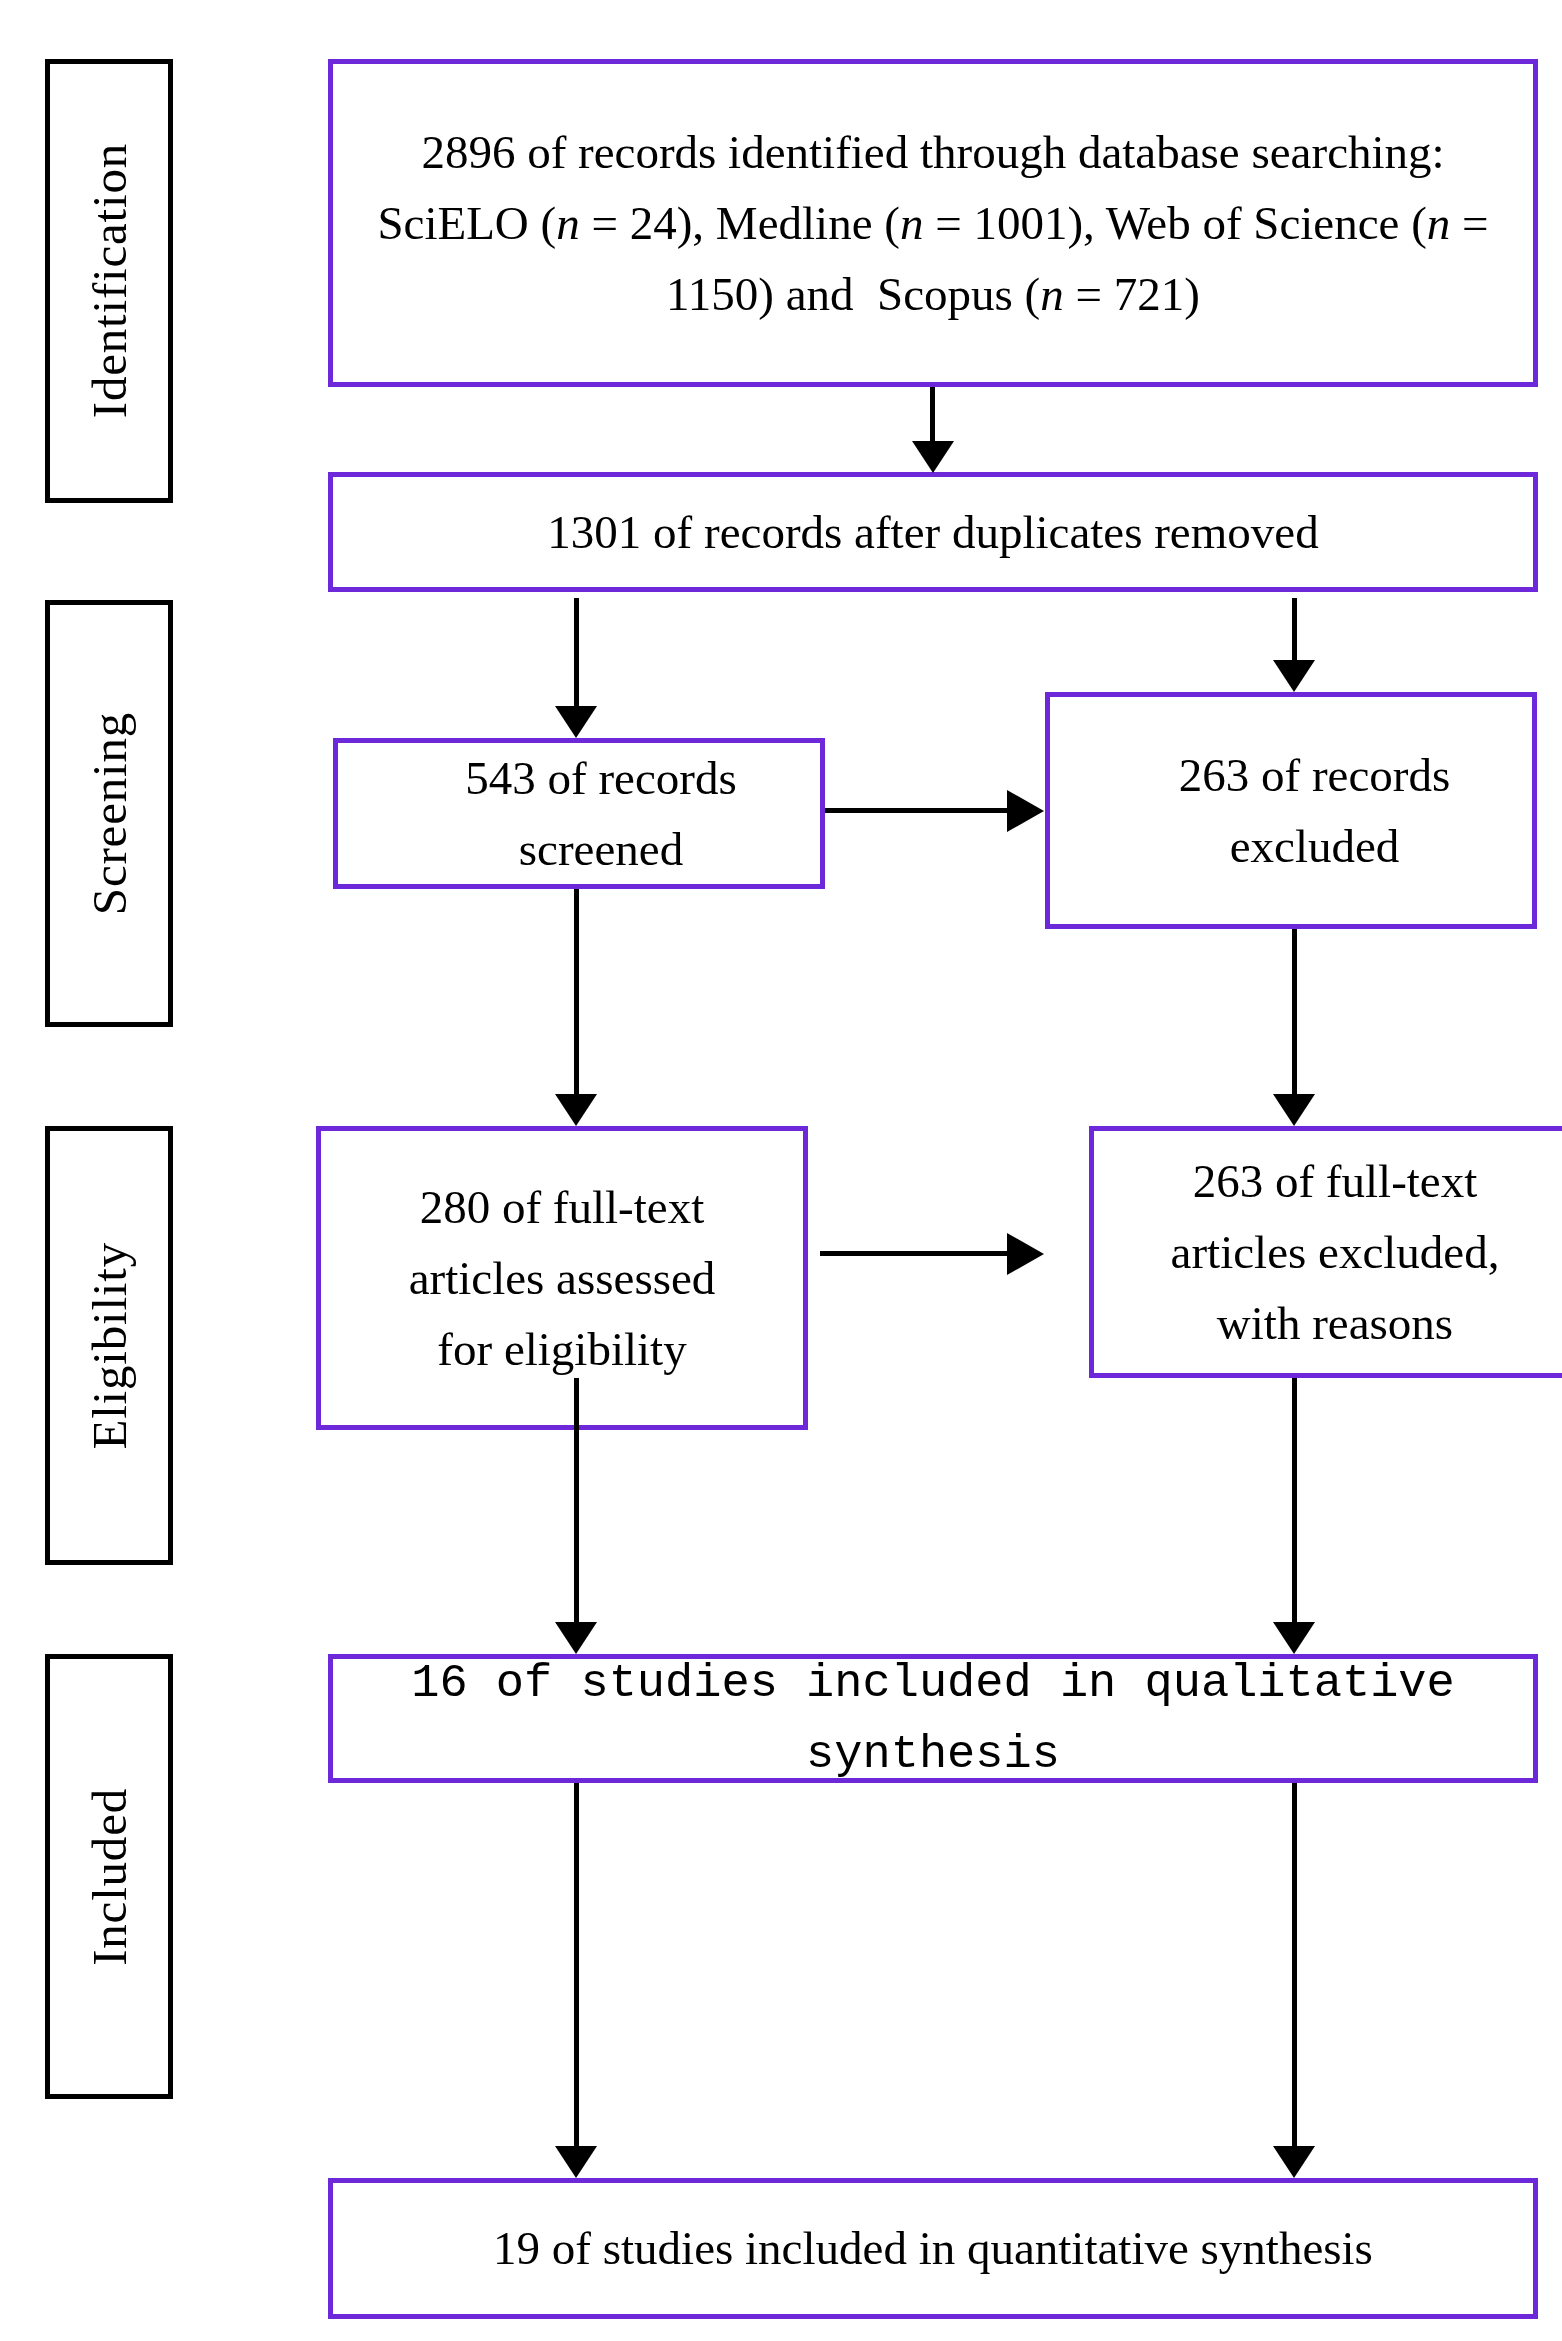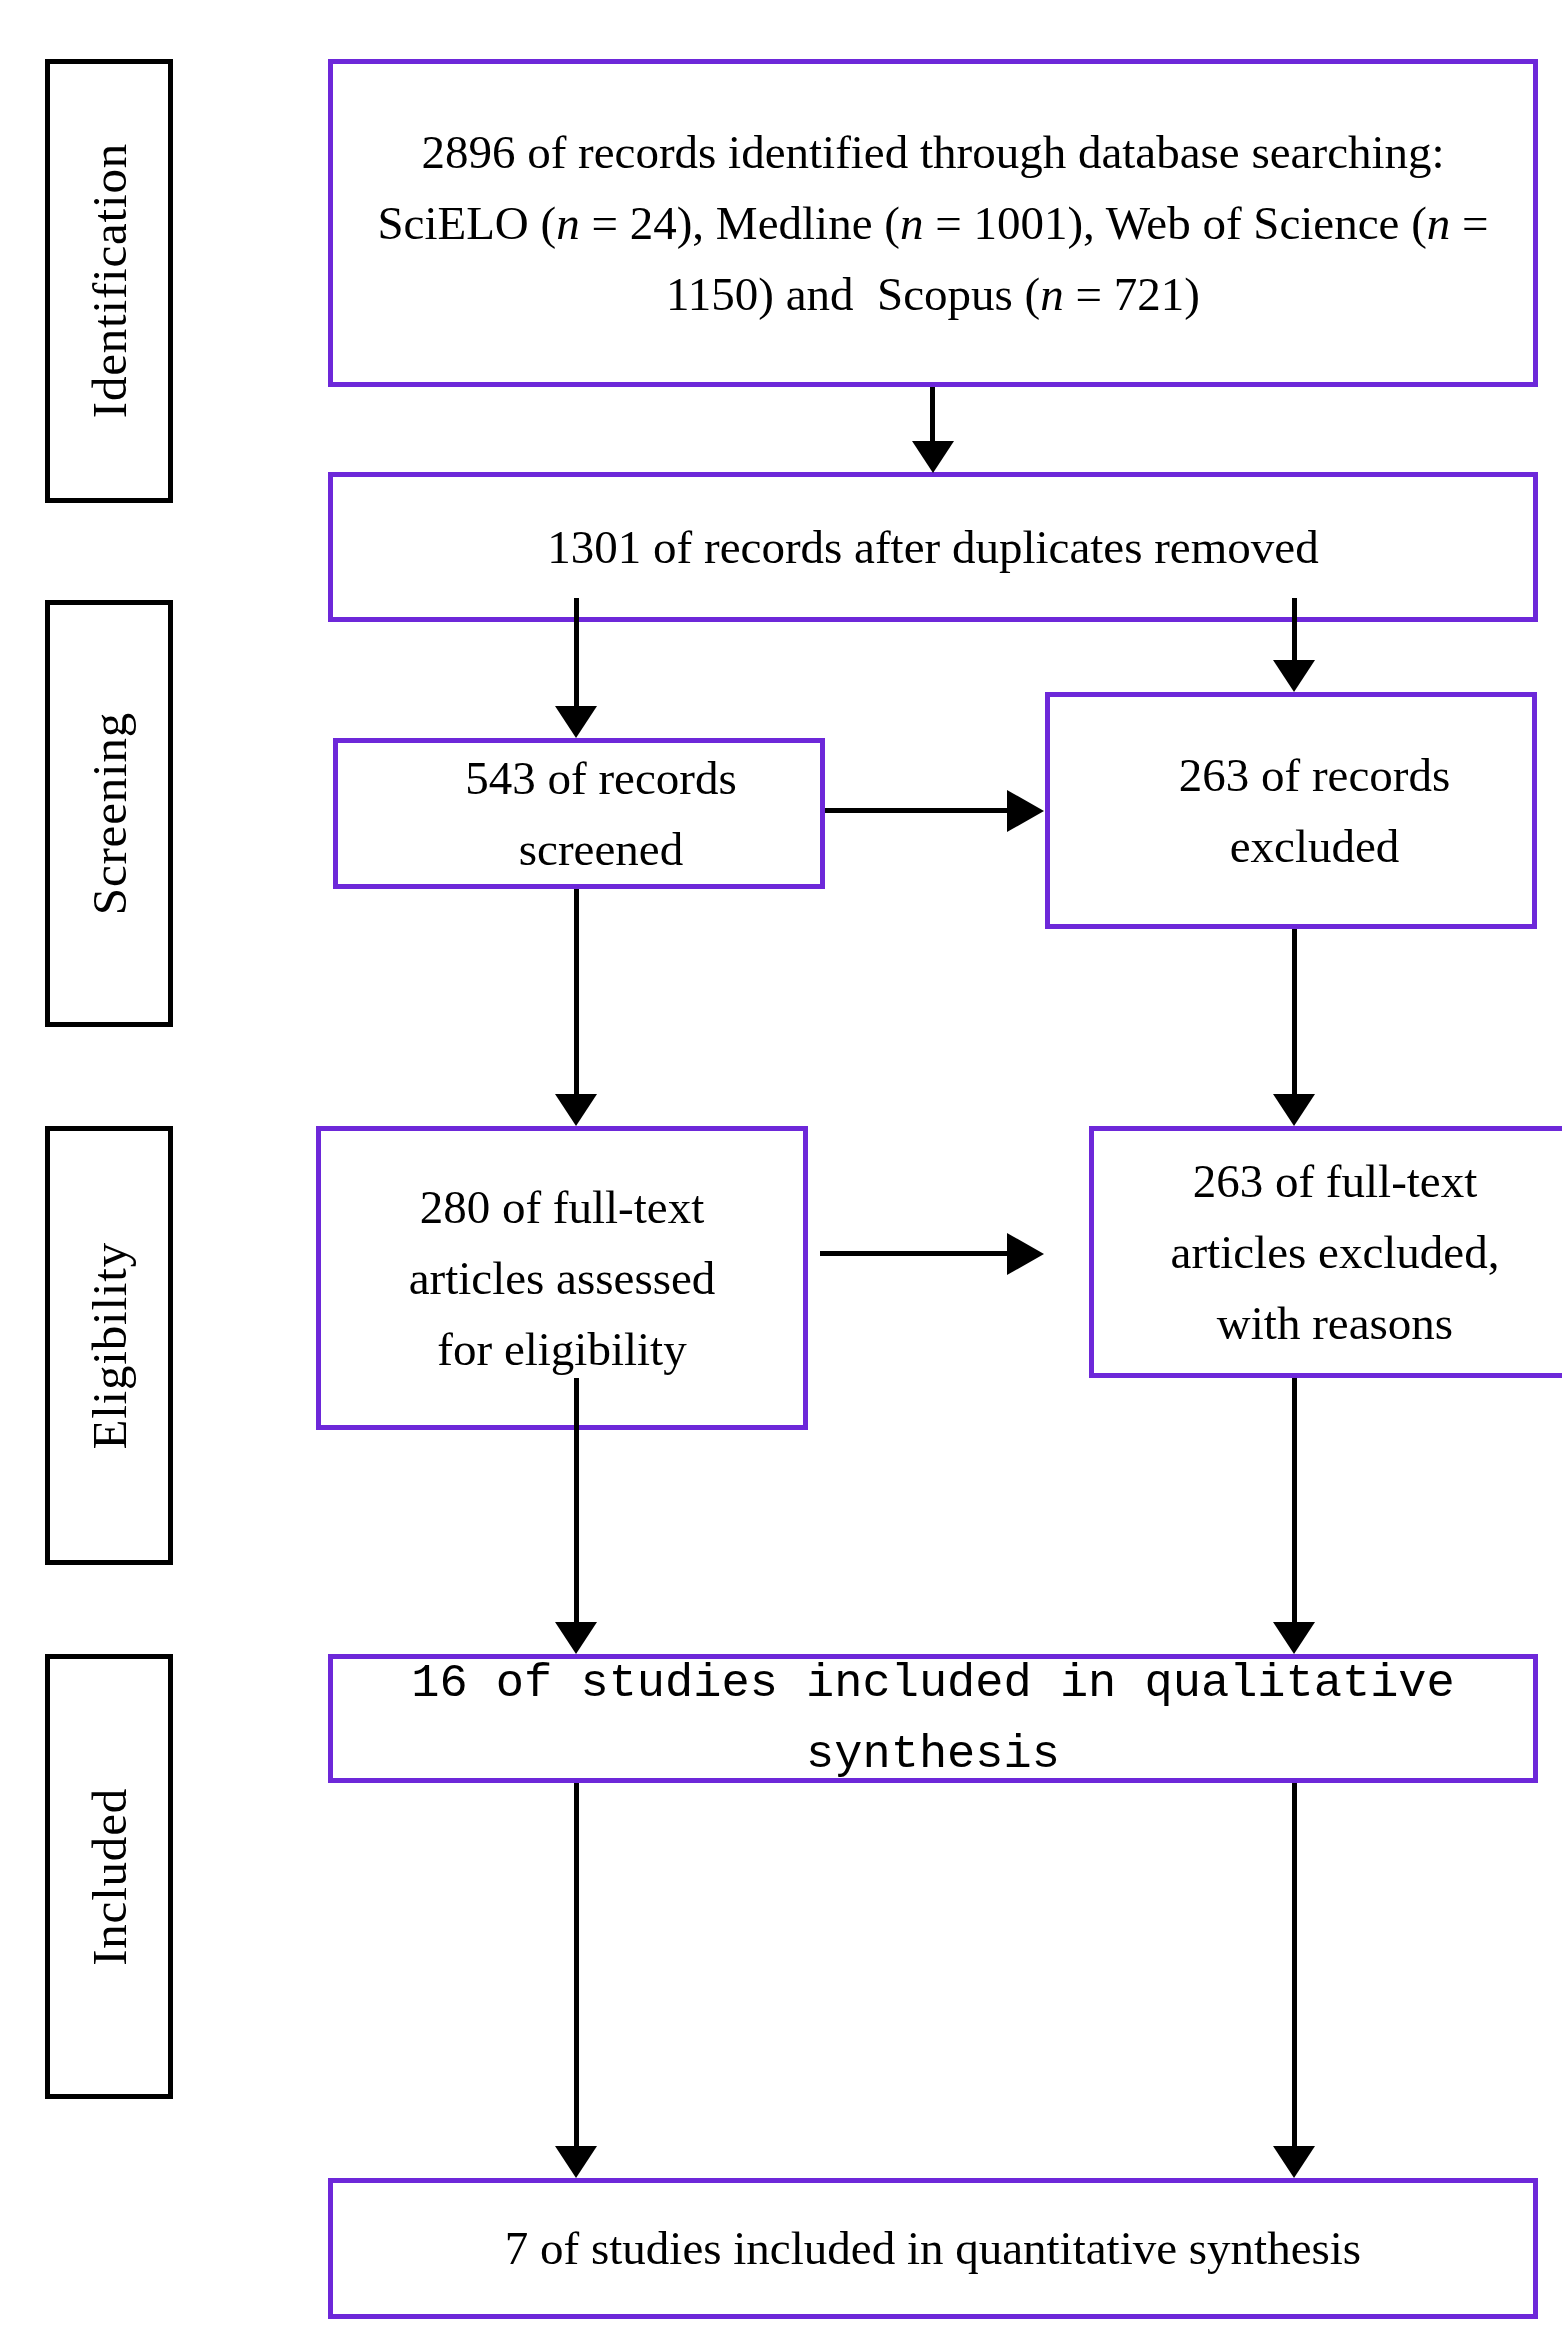--- a/index.html
+++ b/index.html
@@ -49,21 +49,21 @@
     display: flex;
     flex-direction: column;
     align-items: center;
     justify-content: center;
     text-align: center;
     font-size: 47px;
     line-height: 71px;
     white-space: pre-line;
   }
   #box-identified          { left: 328px;  top: 59px;   width: 1210px; height: 328px; }
-  #box-dedup               { left: 328px;  top: 472px;  width: 1210px; height: 150px; }
+  #box-dedup               { left: 328px;  top: 472px;  width: 1210px; height: 120px; }
   #box-screened            { left: 333px;  top: 738px;  width: 492px;  height: 151px; padding-left: 44px; }
   #box-records-excluded    { left: 1045px; top: 692px;  width: 492px;  height: 237px; padding-left: 47px; }
   #box-fulltext-assessed   { left: 316px;  top: 1126px; width: 492px;  height: 304px; }
   #box-fulltext-excluded   { left: 1045px; top: 1126px; width: 492px;  height: 252px; margin-left: 44px; }
   #box-qualitative         { left: 328px;  top: 1654px; width: 1210px; height: 129px; font-family: Liberation Mono, monospace; }
   #box-quantitative        { left: 328px;  top: 2178px; width: 1210px; height: 141px; }
 
   #box-identified .line { white-space: pre; }
 
   
@@ -173,21 +173,21 @@
     <span>263 of full-text
 articles excluded,
 with reasons</span>
   </div>
 
   <div class="fbox" id="box-qualitative">
     <span>16 of studies included in qualitative synthesis</span>
   </div>
 
   <div class="fbox" id="box-quantitative">
-    <span>7 of studies included in quantitative synthesis</span>
+    <span>19 of studies included in quantitative synthesis</span>
   </div>
 
   <div class="vline" id="line-a1"></div>
   <div class="arr-down" id="head-a1"></div>
 
   <div class="vline" id="line-a2"></div>
   <div class="arr-down" id="head-a2"></div>
 
   <div class="vline" id="line-a3"></div>
   <div class="arr-down" id="head-a3"></div>

